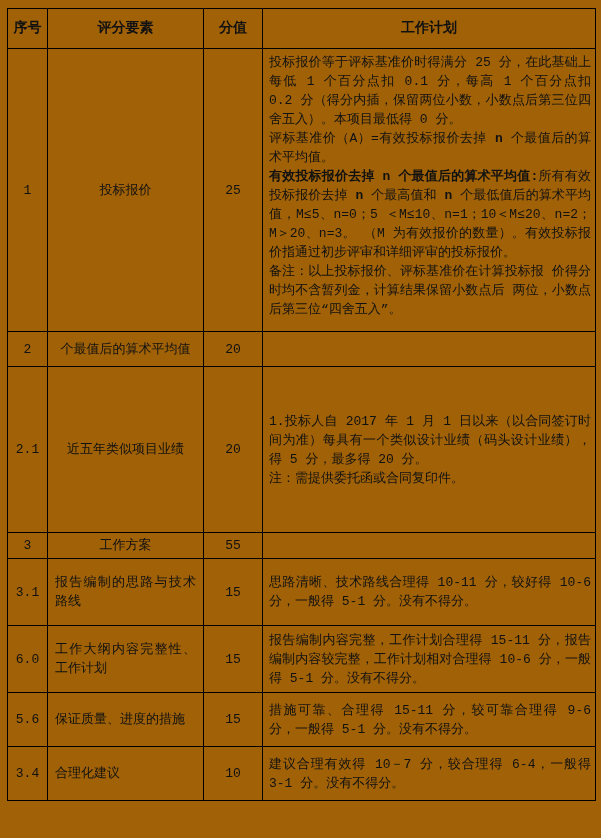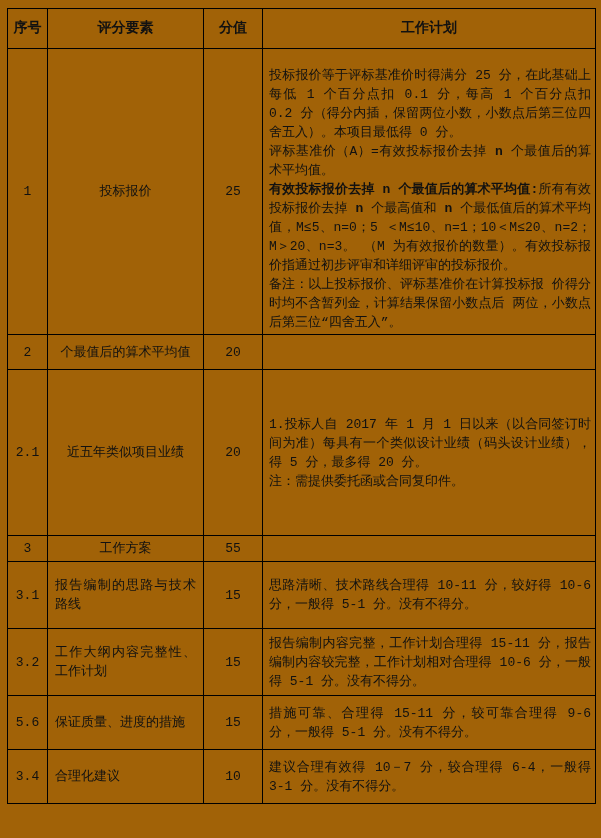--- a/index.html
+++ b/index.html
@@ -40,21 +40,21 @@
   .factor-left {
     text-align: justify;
     text-align-last: left;
     padding: 14px 7px;
   }
   .crit {
     text-align: justify;
     text-align-last: left;
     padding: 2px 4px 2px 6px;
   }
-  .crit.top { vertical-align: top; padding-top: 17px; }
+  .crit.top { vertical-align: top; padding-top: 4px; }
   .para { margin: 0; }
   .score-col { font-size: 13px; }
 </style>
 </head>
 <body>
 
 <div class="page">
   <table class="score-table">
     <colgroup>
       <col style="width:40px">
@@ -105,21 +105,21 @@
         </tr>
         <tr style="height: 56px;">
           <td class="c">3.1</td>
           <td class="factor-left">报告编制的思路与技术路线</td>
           <td class="c score-col">15</td>
           <td class="crit">
             <div class="para"><span>思路清晰、技术路线合理得 10-11 分，较好得 10-6 分，一般得 5-1 分。没有不得分。</span></div>
           </td>
         </tr>
         <tr style="height: 64px;">
-          <td class="c">3.2</td>
+          <td class="c">6.0</td>
           <td class="factor-left">工作大纲内容完整性、工作计划</td>
           <td class="c score-col">15</td>
           <td class="crit">
             <div class="para"><span>报告编制内容完整，工作计划合理得 15-11 分，报告编制内容较完整，工作计划相对合理得 10-6 分，一般得 5-1 分。没有不得分。</span></div>
           </td>
         </tr>
         <tr style="height: 54px;">
           <td class="c">5.6</td>
           <td class="factor-left">保证质量、进度的措施</td>
           <td class="c score-col">15</td>

